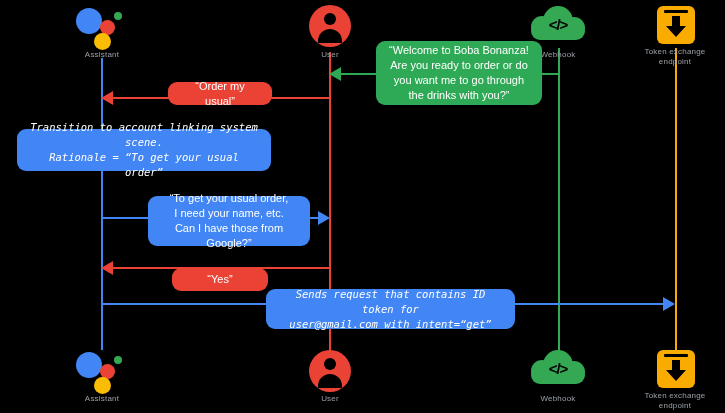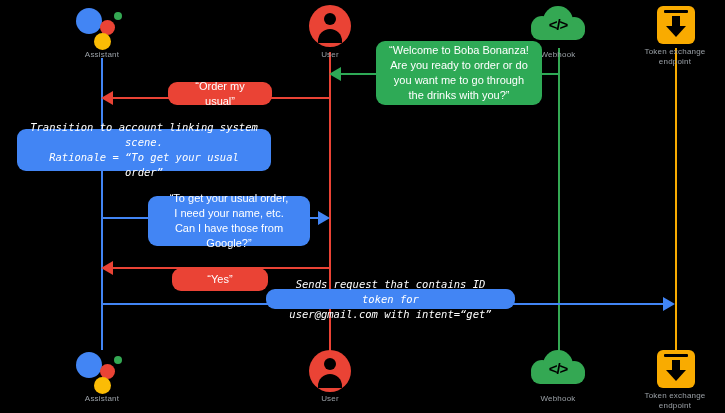--- a/index.html
+++ b/index.html
@@ -166,21 +166,21 @@
   <div class="bubble chat b-blue" style="left:113px; top:196px; width:162px; height:50px;margin-left:35px;">“To get your usual order,
 I need your name, etc.
 Can I have those from Google?”</div>
 
   <div class="arrow-line" style="left:110px; top:267px; width:220px; background:#ea4335;"></div>
   <div class="arrow-head head-left" style="left:101px; top:261px; color:#ea4335;"></div>
   <div class="bubble chat b-red" style="left:172px; top:268px; width:96px; height:23px;">“Yes”</div>
 
   <div class="arrow-line" style="left:101px; top:303px; width:566px; background:#4285f4;"></div>
   <div class="arrow-head head-right" style="left:663px; top:297px; color:#4285f4;"></div>
-  <div class="bubble code b-blue" style="left:266px; top:289px; width:249px; height:20px;">Sends request that contains ID token for
+  <div class="bubble code b-blue" style="left:266px; top:289px; width:249px; height:40px;">Sends request that contains ID token for
 user@gmail.com with intent=“get”</div>
 
   <div class="gassist lane-icon" style="left:76px; top:350px;">
     <i class="c-blue"></i>
       <i class="c-red"></i>
       <i class="c-green"></i>
       <i class="c-yellow"></i>
   </div>
   <div class="lane-label" style="left:57px; top:394px;">Assistant</div>
 

